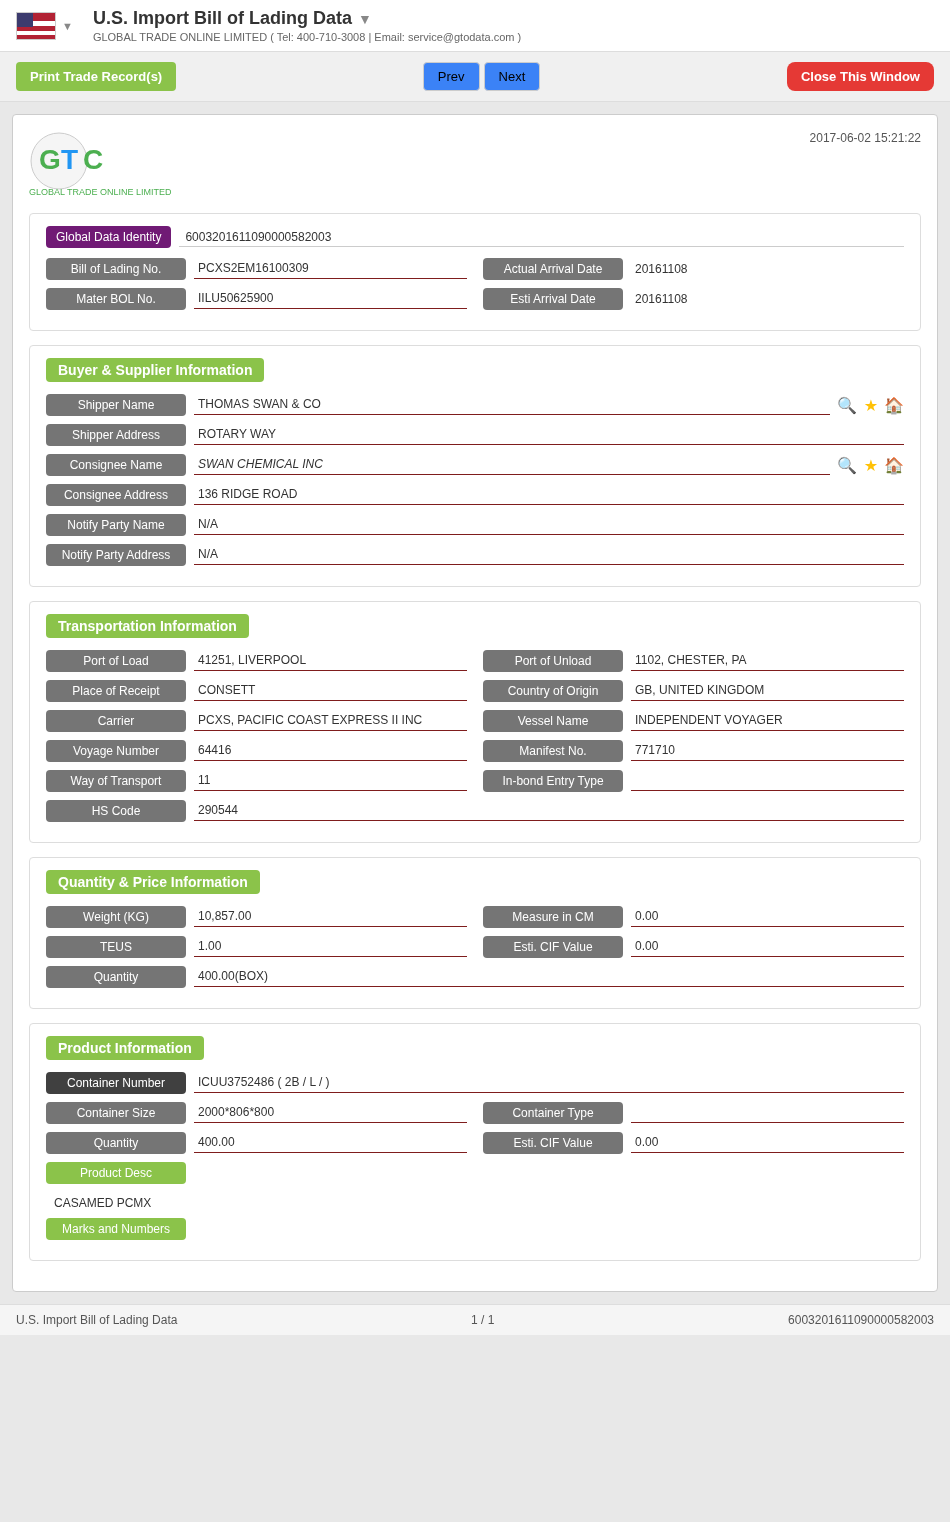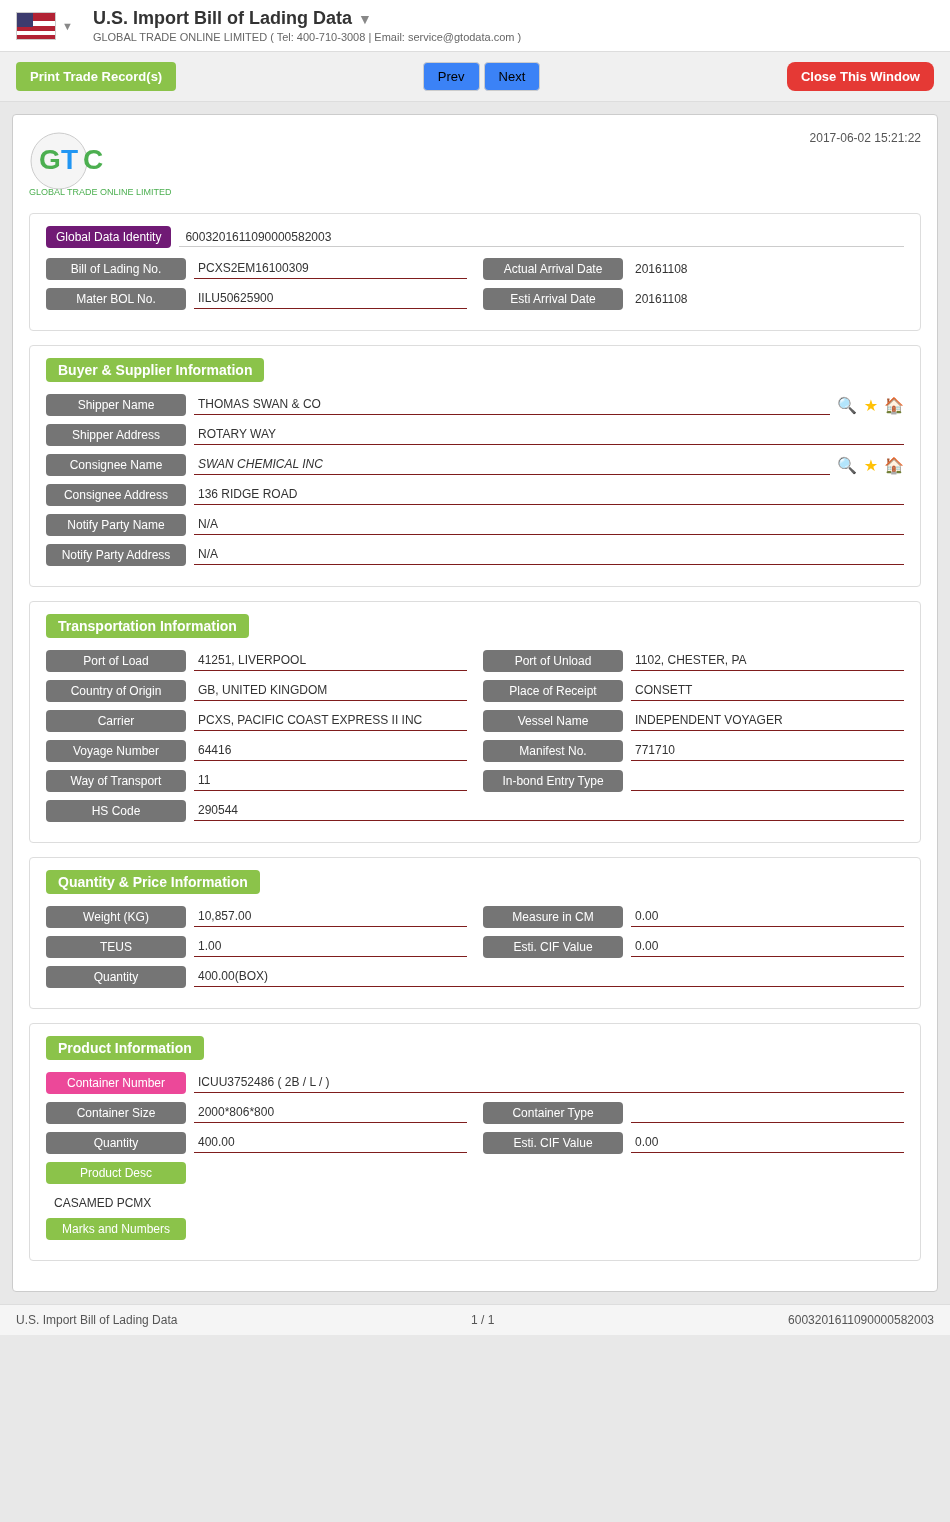--- a/index.html
+++ b/index.html
@@ -31,21 +31,21 @@
 
     
     .info-card { border: 1px solid #ddd; border-radius: 4px; padding: 12px 16px; margin-bottom: 14px; }
 
     
     .section-header { display: inline-block; background: #8bc34a; color: #fff; padding: 4px 12px; border-radius: 4px; font-size: 14px; font-weight: bold; margin-bottom: 12px; }
 
     
     .field-row { display: flex; align-items: center; margin-bottom: 8px; gap: 8px; }
     .field-label { background: #757575; color: #fff; border-radius: 4px; padding: 4px 10px; min-width: 140px; text-align: center; font-size: 12px; white-space: nowrap; flex-shrink: 0; }
-    .field-label.orange { background: #ec4899; }
+    .field-label.orange { background: #404040; }
     .field-label.green { background: #8bc34a; }
     .field-value { flex: 1; border-bottom: 1px solid #7f1d1d; padding: 2px 4px; font-size: 12px; min-height: 20px; }
     .field-value-plain { flex: 1; font-size: 12px; padding: 2px 4px; }
 
     
     .two-col { display: flex; gap: 16px; margin-bottom: 8px; }
     .two-col .field-row { flex: 1; margin-bottom: 0; }
 
     
     .icon-group { display: flex; gap: 6px; align-items: center; margin-left: 8px; }
@@ -191,26 +191,26 @@
         <span class="field-value">41251, LIVERPOOL</span>
       </div>
       <div class="field-row">
         <span class="field-label">Port of Unload</span>
         <span class="field-value">1102, CHESTER, PA</span>
       </div>
     </div>
 
     <div class="two-col">
       <div class="field-row">
+        <span class="field-label">Place of Receipt</span>
+        <span class="field-value">CONSETT</span>
+      </div>
+      <div class="field-row">
         <span class="field-label">Country of Origin</span>
         <span class="field-value">GB, UNITED KINGDOM</span>
-      </div>
-      <div class="field-row">
-        <span class="field-label">Place of Receipt</span>
-        <span class="field-value">CONSETT</span>
       </div>
     </div>
 
     <div class="two-col">
       <div class="field-row">
         <span class="field-label">Carrier</span>
         <span class="field-value">PCXS, PACIFIC COAST EXPRESS II INC</span>
       </div>
       <div class="field-row">
         <span class="field-label">Vessel Name</span>

